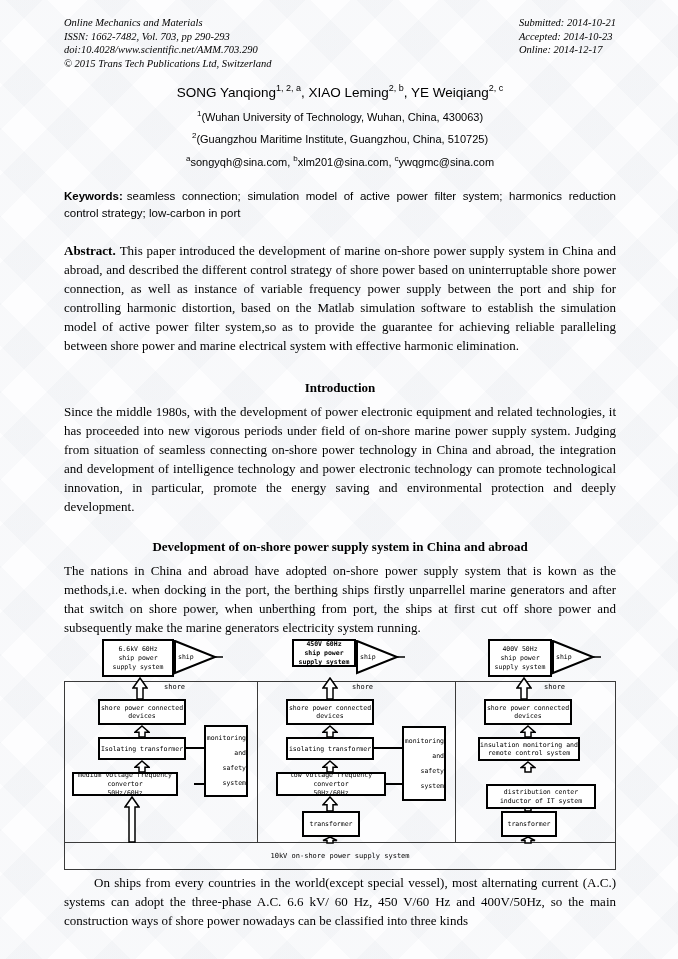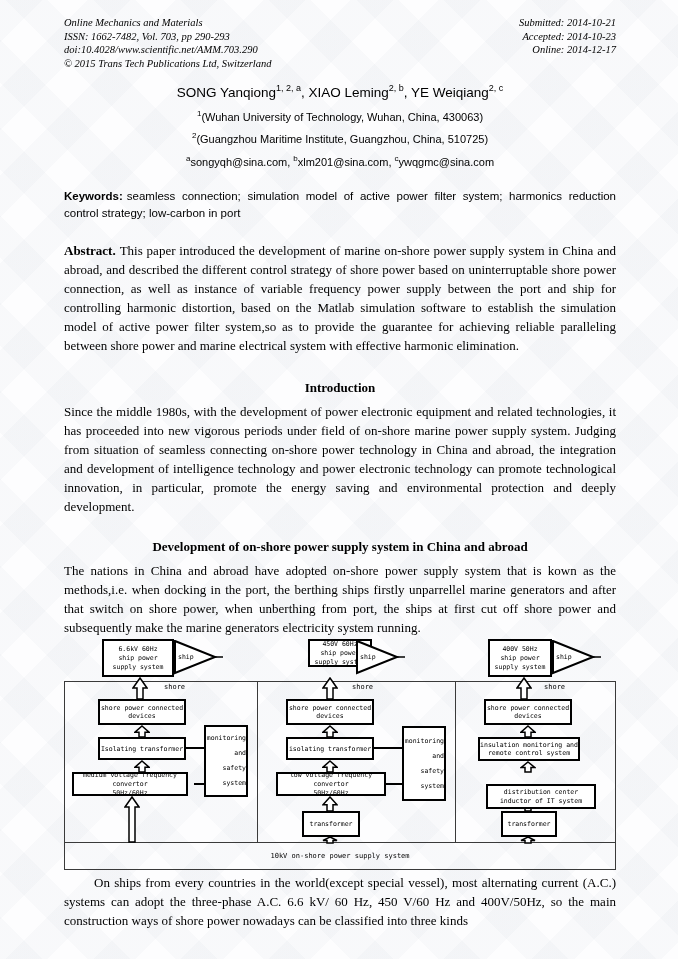--- a/index.html
+++ b/index.html
@@ -12,21 +12,21 @@
     background-color:#fdfdfe;
     background-image:
       repeating-linear-gradient(45deg, rgba(140,155,175,.045) 0 30px, transparent 30px 62px),
       repeating-linear-gradient(135deg, rgba(140,155,175,.045) 0 30px, transparent 30px 62px);
     color:#000;
     overflow:hidden;
     font-family:"Liberation Serif", serif;
   }
   
   .journal-header{display:flex;justify-content:space-between;font-family:"Liberation Serif",serif;font-style:italic;font-size:10.5px;line-height:13.5px;}
-  .journal-header .right{text-align:right;}
+  .journal-header .right{text-align:left;}
   
   .paper-title{margin-top:21px;text-align:center;font-family:"Liberation Sans",sans-serif;font-weight:bold;font-size:15.5px;line-height:18px;}
   .authors{margin-top:13px;text-align:center;font-family:"Liberation Sans",sans-serif;font-size:13.5px;}
   .authors sup{font-size:9px;}
   .affil, .emails{margin-top:9px;text-align:center;font-family:"Liberation Sans",sans-serif;font-size:11px;}
   .affil sup, .emails sup{font-size:8px;}
   
   .kw{margin:21px 0 0 0;font-family:"Liberation Sans",sans-serif;font-size:11.5px;line-height:16.5px;text-align:justify;}
   .kw b{margin-right:4px;}
   
@@ -159,32 +159,32 @@
       <span class="shiptxt">ship</span>
     </div>
     <div class="shore-lbl" style="left:100px;top:44px;">shore</div>
     <div class="fbox" style="left:34px;top:60px;width:88px;height:26px;">
         <span>shore power connected</span>
         <span>devices</span>
       </div>
     <div class="fbox" style="left:34px;top:98px;width:88px;height:23px;">
         <span>Isolating transformer</span>
       </div>
-    <div class="fbox" style="left:8px;top:133px;width:116px;height:24px;text-align:center;">
+    <div class="fbox" style="left:8px;top:133px;width:106px;height:24px;text-align:center;">
         <span>medium voltage frequency convertor</span>
         <span>50Hz/60Hz</span>
       </div>
     <div class="fbox monitorbox" style="left:140px;top:86px;width:44px;height:72px;">
         <span>monitoring</span>
         <span>and</span>
         <span>safety</span>
         <span>system</span>
       </div>
 
-    <div class="fbox" style="left:244px;top:0;width:64px;height:28px;">
+    <div class="fbox" style="left:228px;top:0;width:64px;height:28px;font-weight:bold;">
         <span>450V 60Hz</span>
         <span>ship power</span>
         <span>supply system</span>
       </div>
     <div class="pennant" style="left:292px;top:1px;">
       <svg width="50" height="36">
           <polygon points="1,1 41,17 1,33" fill="#fff" stroke="#000" stroke-width="2"></polygon>
           <line x1="41" y1="17" x2="49" y2="17" stroke="#000" stroke-width="1.5"></line>
         </svg>
       <span class="shiptxt">ship</span>

